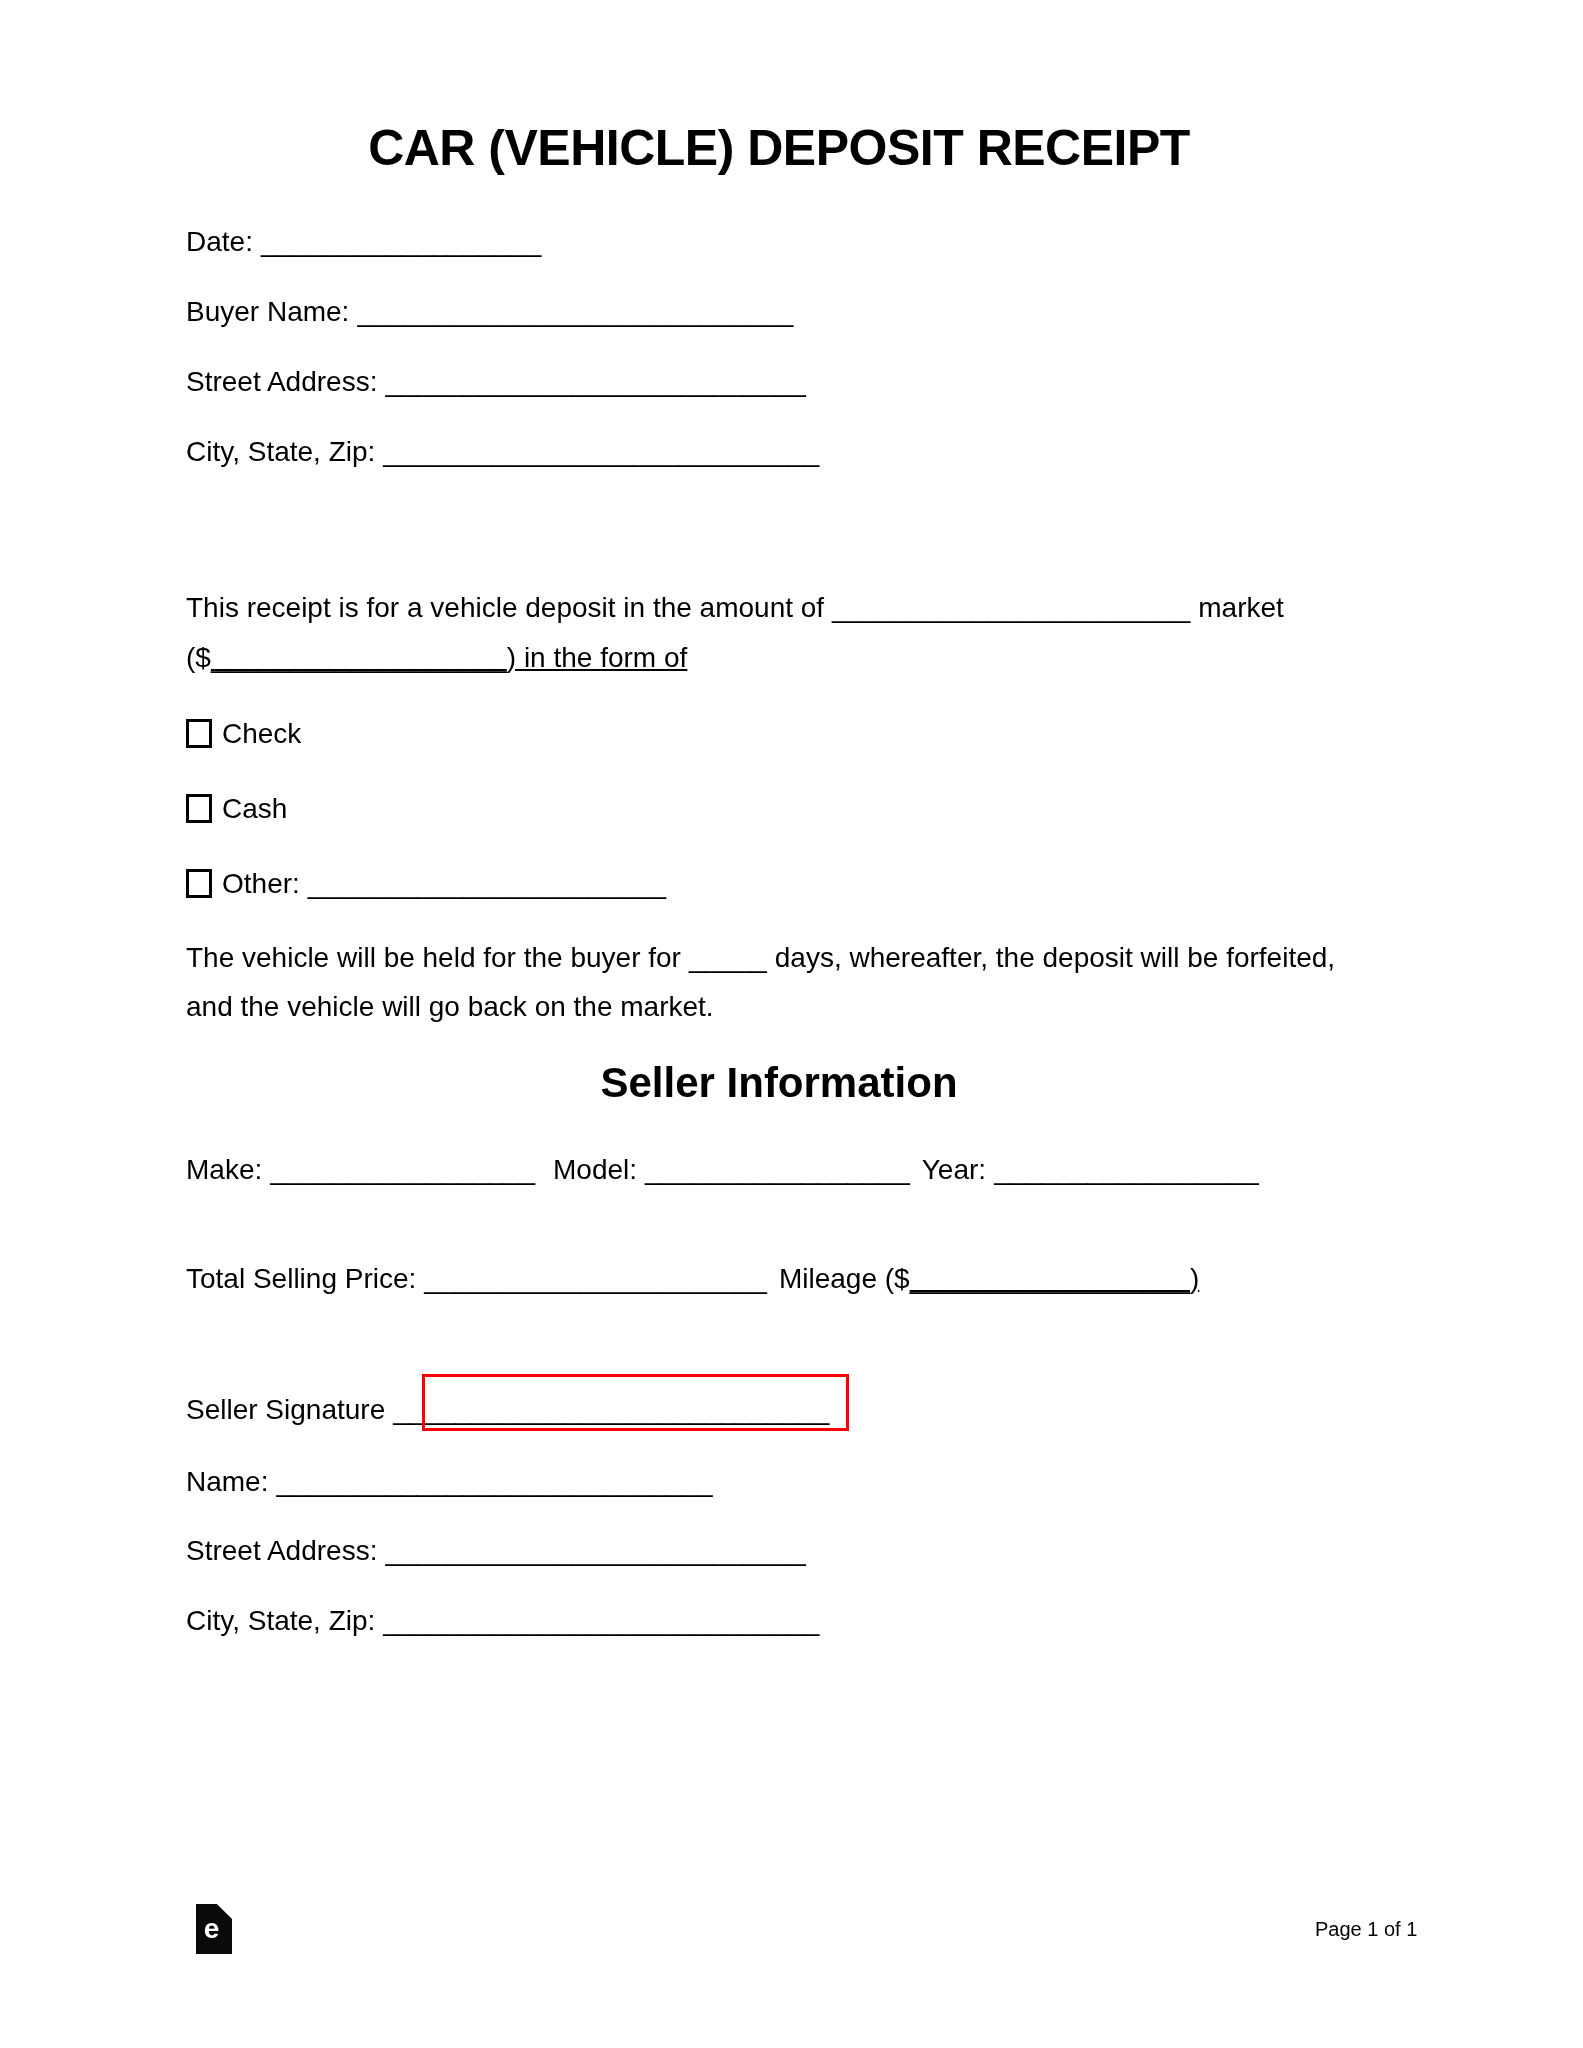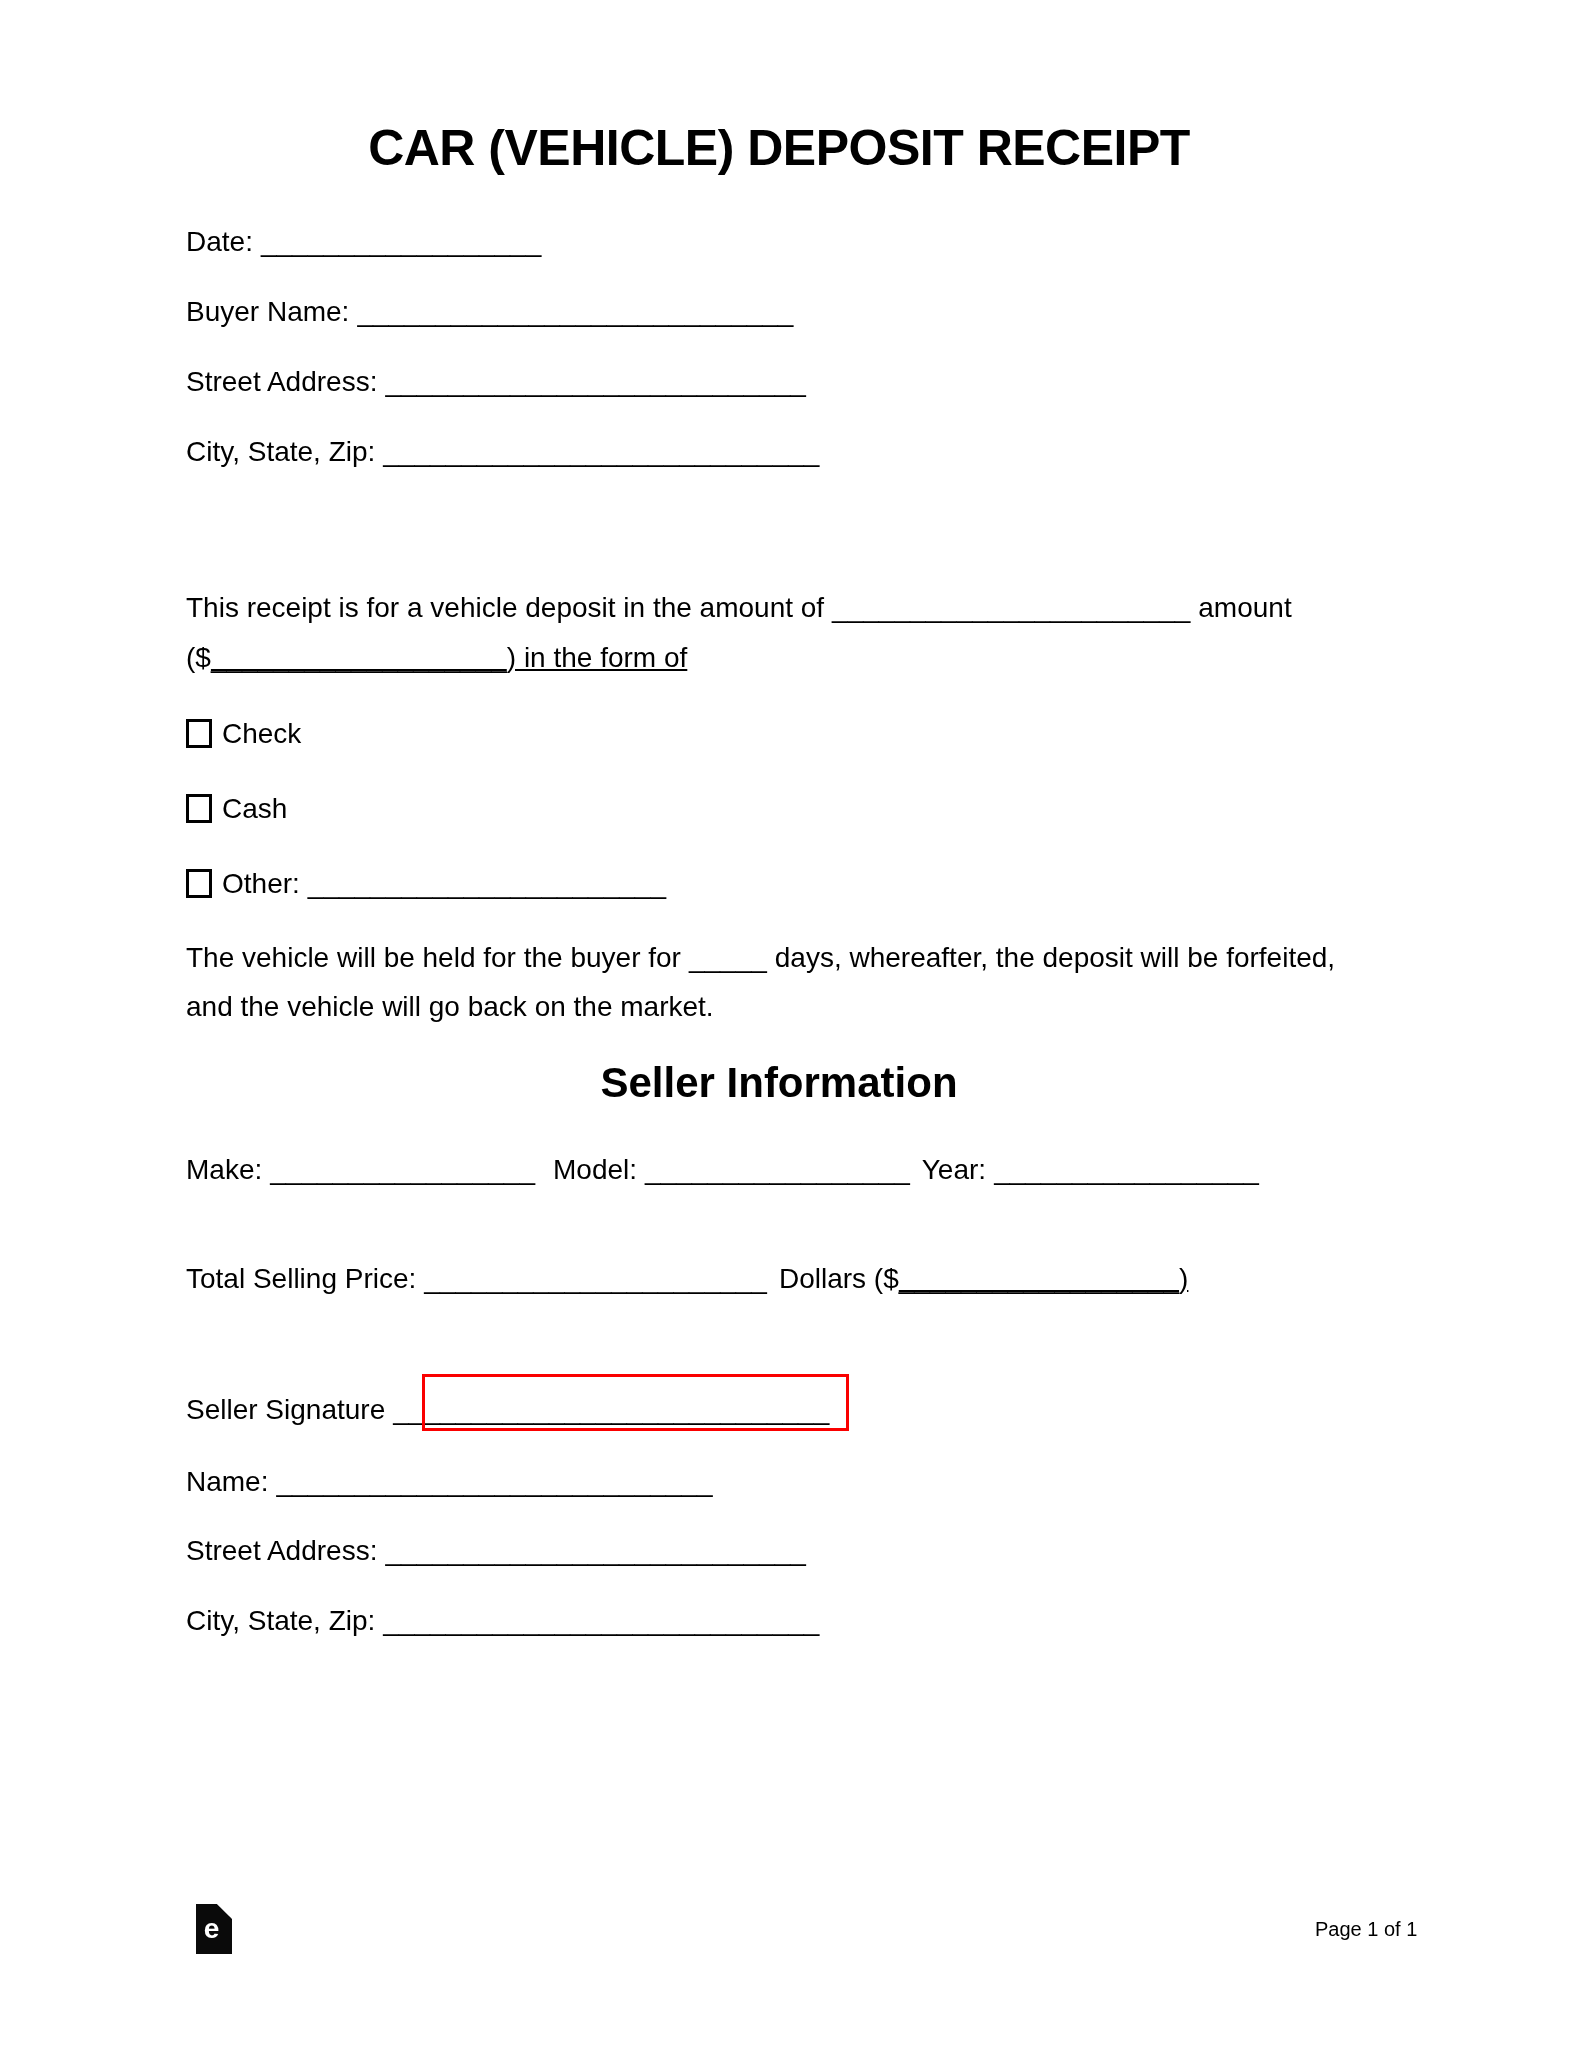--- a/index.html
+++ b/index.html
@@ -73,36 +73,36 @@
 <div class="page">
 
   <div class="abs doc-title">CAR (VEHICLE) DEPOSIT RECEIPT</div>
 
   <div class="abs row" style="top:226px"><span>Date:</span><span class="blank">__________________</span></div>
   <div class="abs row" style="top:296px"><span>Buyer Name:</span><span class="blank">____________________________</span></div>
   <div class="abs row" style="top:366px"><span>Street Address:</span><span class="blank">___________________________</span></div>
   <div class="abs row" style="top:436px"><span>City, State, Zip:</span><span class="blank">____________________________</span></div>
 
 
-  <div class="abs row" style="top:592px"><span>This receipt is for a vehicle deposit in the amount of</span><span class="blank">_______________________</span><span class="blank">amount</span></div>
+  <div class="abs row" style="top:592px"><span>This receipt is for a vehicle deposit in the amount of</span><span class="blank">_______________________</span><span class="blank">market</span></div>
   <div class="abs row" style="top:642px"><span>($</span><span class="tight">___________________</span><span class="tight">) in the form of</span></div>
 
   <div class="abs row" style="top:718px"><span class="checkbox"></span><span>Check</span></div>
   <div class="abs row" style="top:793px"><span class="checkbox"></span><span>Cash</span></div>
   <div class="abs row" style="top:868px"><span class="checkbox"></span><span>Other:</span><span class="blank">_______________________</span></div>
 
   <div class="abs row" style="top:942px"><span>The vehicle will be held for the buyer for</span><span class="blank">_____</span><span class="blank">days, whereafter, the deposit will be forfeited,</span></div>
   <div class="abs row" style="top:991px">and the vehicle will go back on the market.</div>
 
   <div class="abs section-heading" style="top:1059px">Seller Information</div>
 
   <div class="abs row" style="top:1154px"><span>Make:</span><span class="blank">_________________</span><span class="m18">Model:</span><span class="blank">_________________</span><span class="m12">Year:</span><span class="blank">_________________</span></div>
 
 
-  <div class="abs row" style="top:1263px"><span>Total Selling Price:</span><span class="blank">______________________</span><span class="m12">Dollars ($</span><span class="tight">__________________</span><span class="tight">)</span></div>
+  <div class="abs row" style="top:1263px"><span>Total Selling Price:</span><span class="blank">______________________</span><span class="m12">Mileage ($</span><span class="tight">__________________</span><span class="tight">)</span></div>
 
   <div class="abs row" style="top:1394px"><span class="bold">Seller Signature</span><span class="blank">____________________________</span></div>
   <div class="abs sig-highlight"></div>
 
   <div class="abs row" style="top:1466px"><span>Name:</span><span class="blank">____________________________</span></div>
   <div class="abs row" style="top:1535px"><span>Street Address:</span><span class="blank">___________________________</span></div>
   <div class="abs row" style="top:1605px"><span>City, State, Zip:</span><span class="blank">____________________________</span></div>
 
   <div class="abs logo">
     <div class="logo-body"></div>

